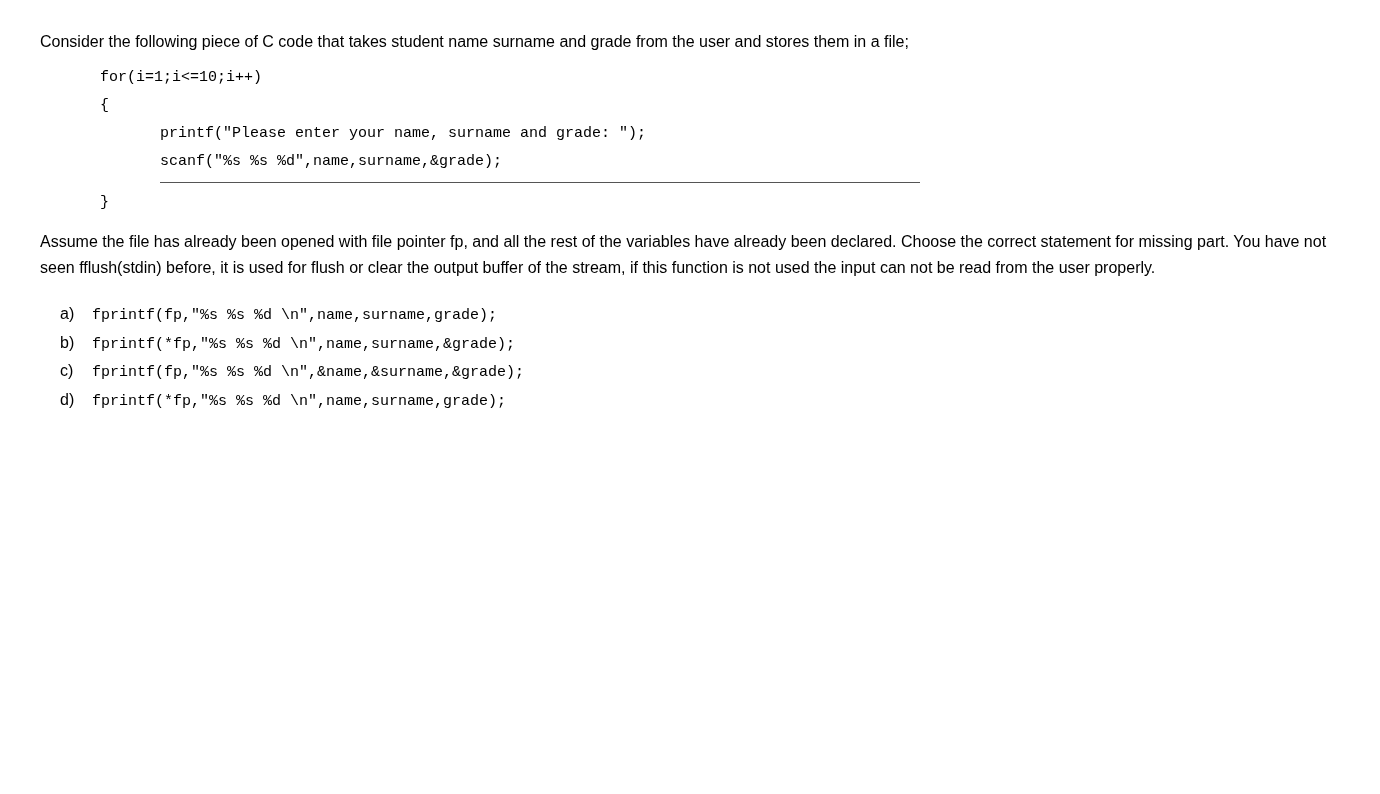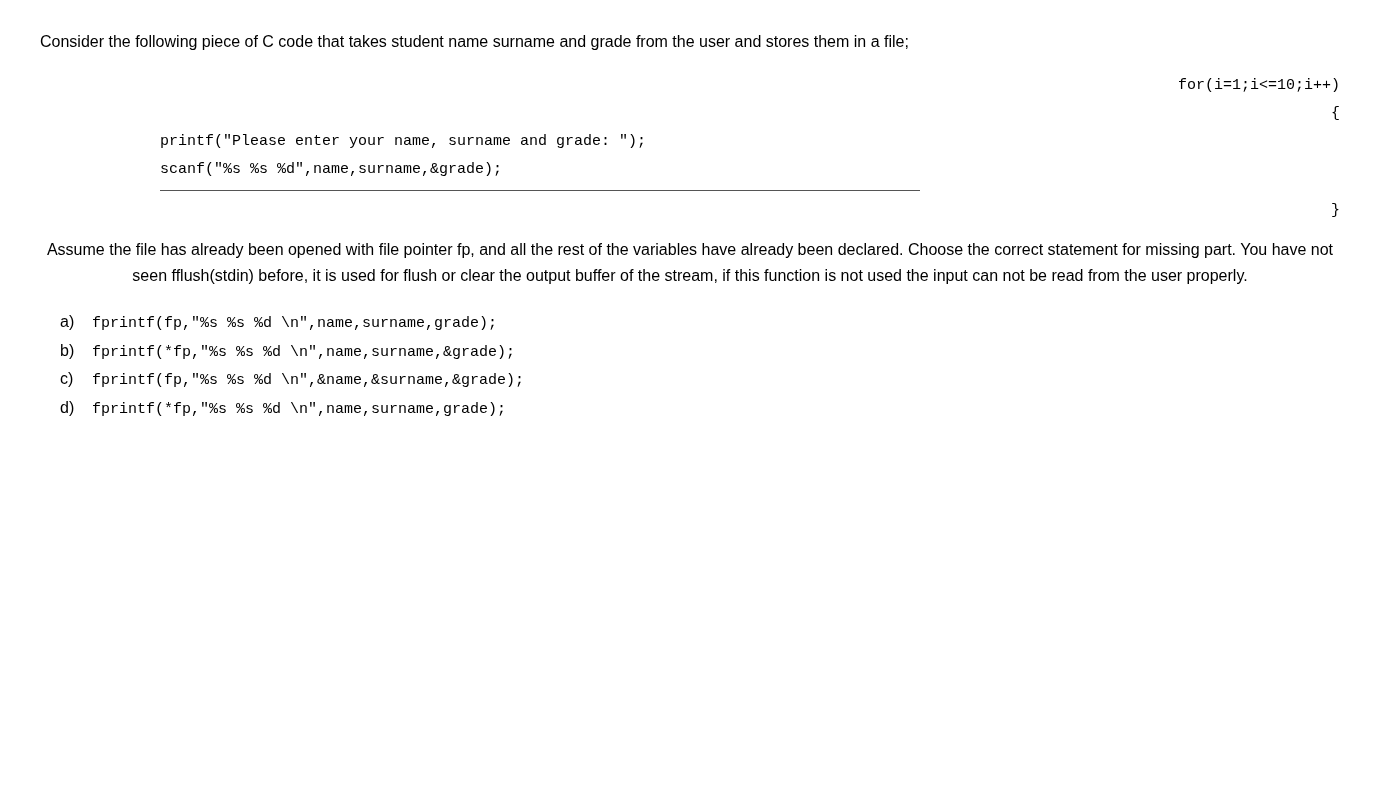--- a/index.html
+++ b/index.html
@@ -13,35 +13,34 @@
       font-family: Arial, sans-serif;
       font-size: 16px;
       color: #000000;
       padding: 30px 40px;
       width: 1380px;
       min-height: 794px;
     }
 
     .question-text {
       line-height: 1.5;
-      margin-bottom: 20px;
+      margin-bottom: 12px;
       font-size: 16px;
     }
 
     .code-block {
       font-family: 'Courier New', Courier, monospace;
       font-size: 15px;
       line-height: 1.6;
       margin-left: 60px;
       margin-bottom: 4px;
     }
 
     .code-indent-1 {
       margin-left: 60px;
-      text-align: right;
     }
 
     .code-indent-2 {
       margin-left: 120px;
     }
 
     .code-section {
       margin-bottom: 8px;
     }
 
@@ -51,21 +50,20 @@
       margin: 8px 0 8px 0;
       width: 760px;
       margin-left: 120px;
     }
 
     .explanation-text {
       line-height: 1.6;
       margin-top: 14px;
       margin-bottom: 20px;
       font-size: 16px;
-      text-align: center;
     }
 
     .options-section {
       margin-top: 16px;
       margin-left: 20px;
     }
 
     .option-item {
       font-family: 'Courier New', Courier, monospace;
       font-size: 15px;

